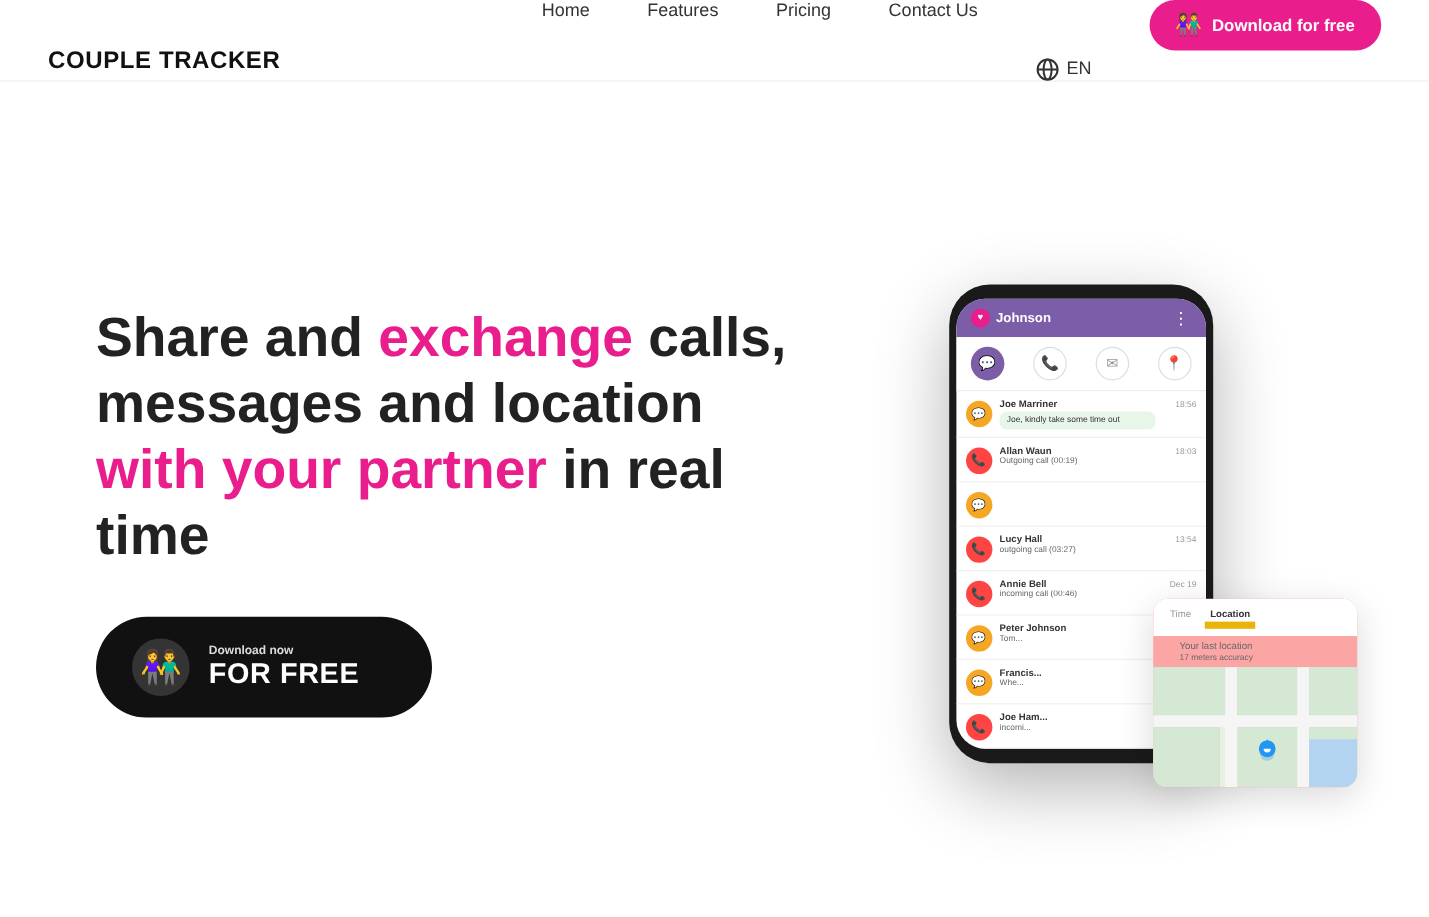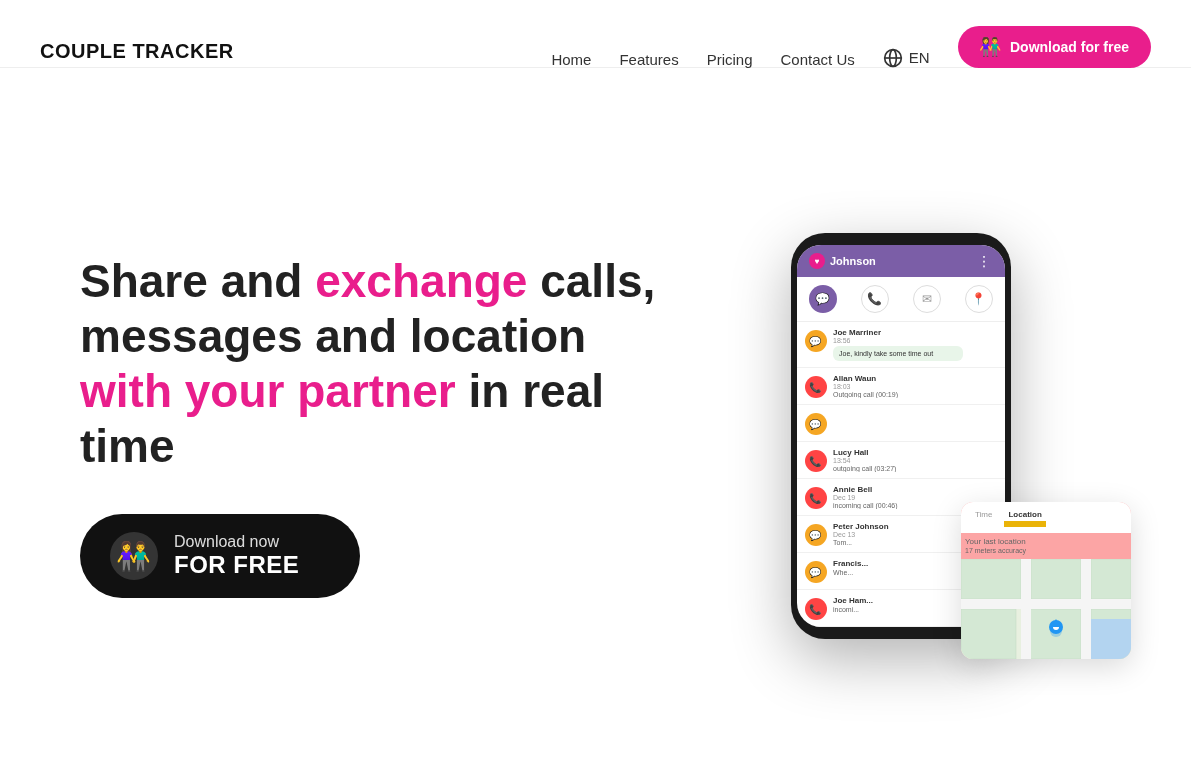--- a/index.html
+++ b/index.html
@@ -21,22 +21,22 @@
     .logo {
       font-size: 20px;
       font-weight: 900;
       color: #111;
       letter-spacing: 0.5px;
       text-transform: uppercase;
       margin-top: 36px;
     }
     nav {
       display: flex;
-      align-items: flex-end;
-      gap: 28px;
+      align-items: flex-start;
+      gap: 48px;
     }
     nav a {
       text-decoration: none;
       color: #333;
       font-size: 15px;
       cursor: pointer;
     }
     .lang-selector {
       display: flex;
       align-items: center;
@@ -113,22 +113,22 @@
       display: flex;
       align-items: center;
       justify-content: center;
     }
     .cta-text-block {
       display: flex;
       flex-direction: column;
       text-align: left;
     }
     .cta-line1 {
-      font-size: 16px;
-      font-weight: 400;
+      font-size: 10px;
+      font-weight: 700;
       opacity: 0.85;
     }
     .cta-line2 {
       font-size: 24px;
       font-weight: 800;
       letter-spacing: 0.5px;
     }
 
     
     .phone-container {
@@ -221,22 +221,21 @@
     .chat-avatar.call-out { background: #ff4444; color: #fff; }
     .chat-avatar.call-in { background: #ff4444; color: #fff; }
 
     .chat-content {
       flex: 1;
       min-width: 0;
     }
     .chat-header-row {
       display: flex;
       justify-content: space-between;
-      align-items: flex-start;
-      flex-direction: column;
+      align-items: flex-end;
     }
     .chat-name {
       font-size: 8px;
       font-weight: 700;
       color: #333;
     }
     .chat-time {
       font-size: 7px;
       color: #999;
     }
@@ -281,21 +280,21 @@
       font-size: 8px;
       color: #999;
       padding: 2px 4px;
     }
     .map-tab.active {
       color: #333;
       border-bottom: 6px solid #eab308;
       font-weight: 700;
     }
     .map-info {
-      padding: 4px 4px 4px;
+      padding: 4px 22px 4px;
       font-size: 8px;
       color: #333;
       font-weight: 600;
     }
     .map-info span {
       color: #666;
       font-weight: 400;
     }
     .map-area {
       position: relative;

